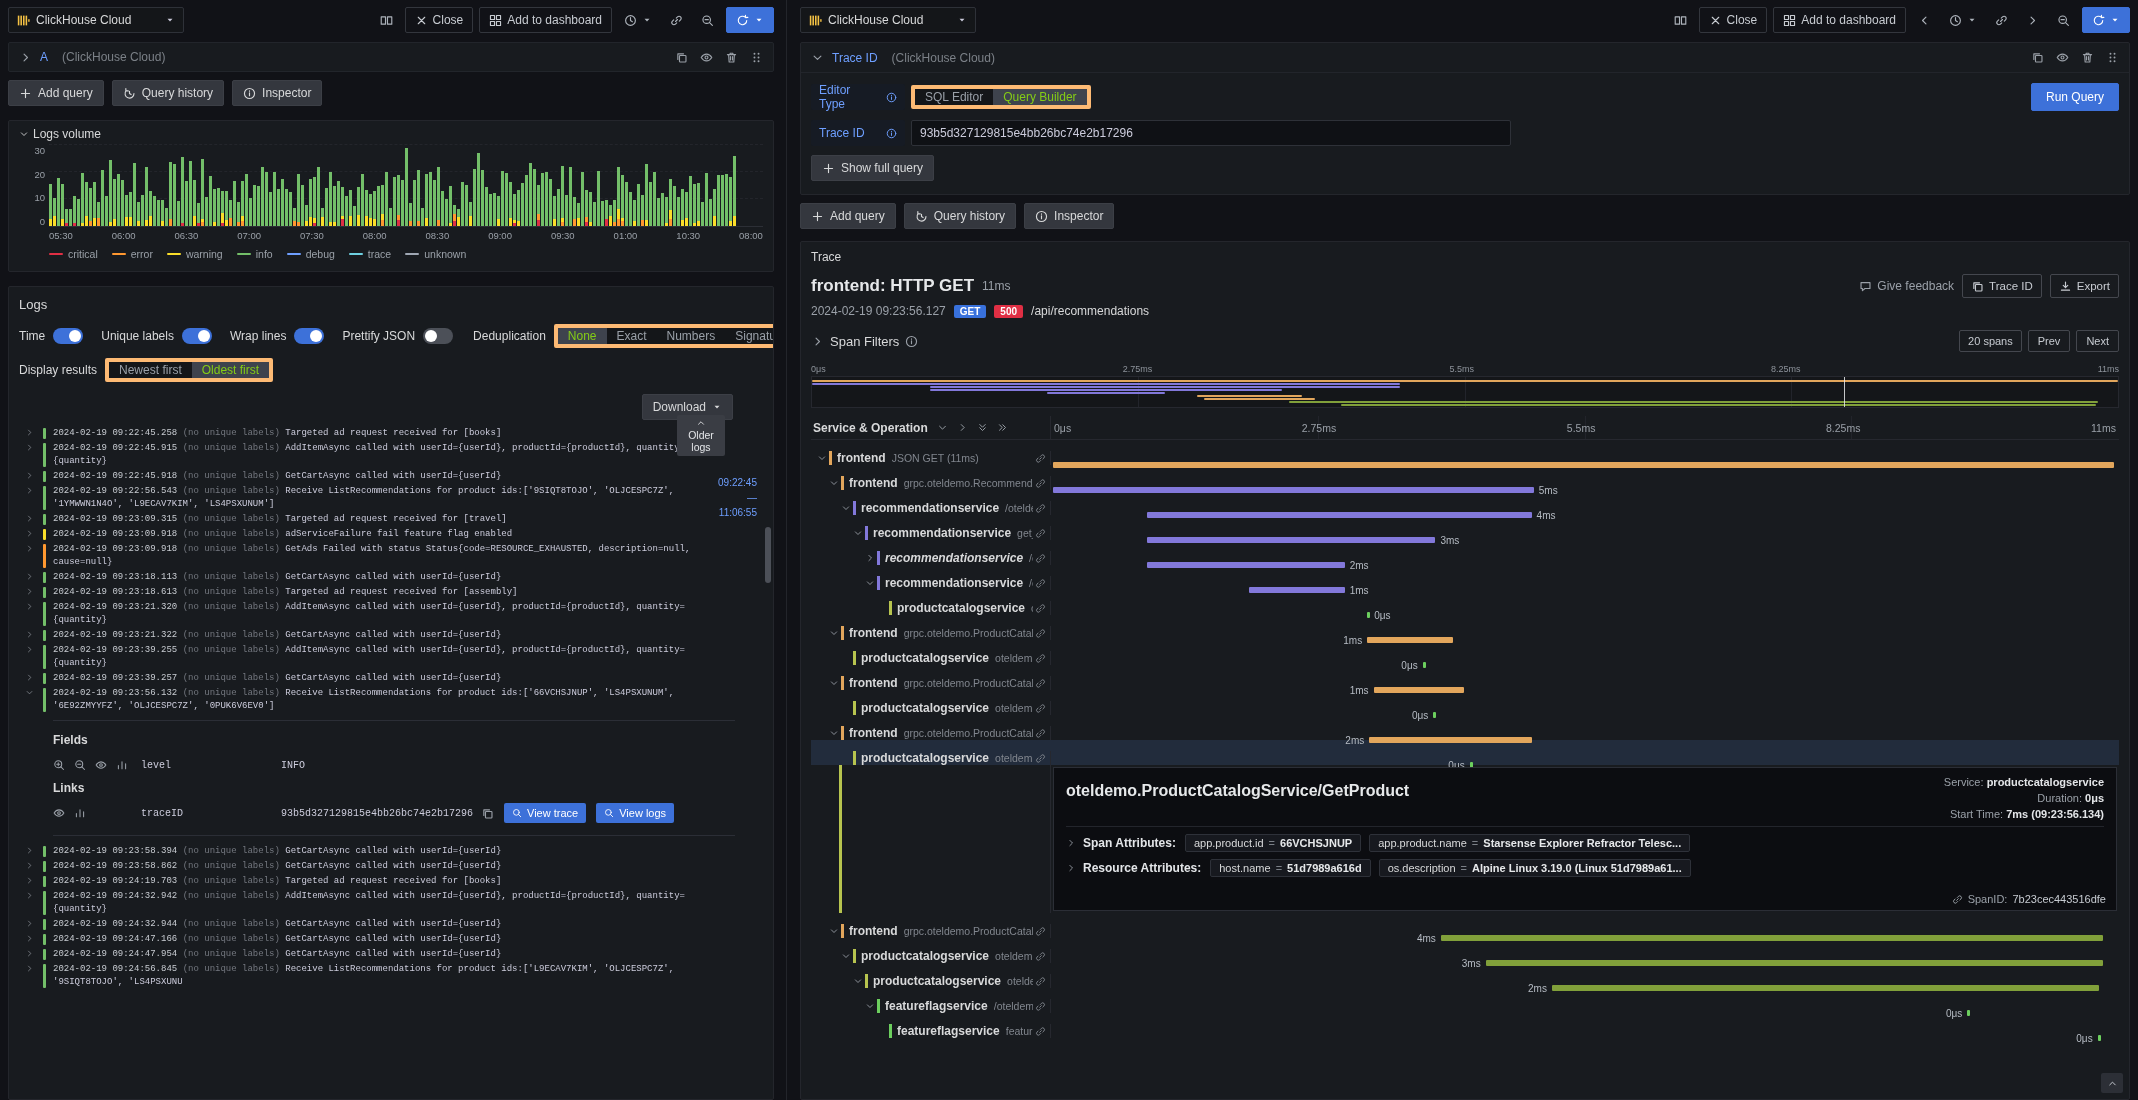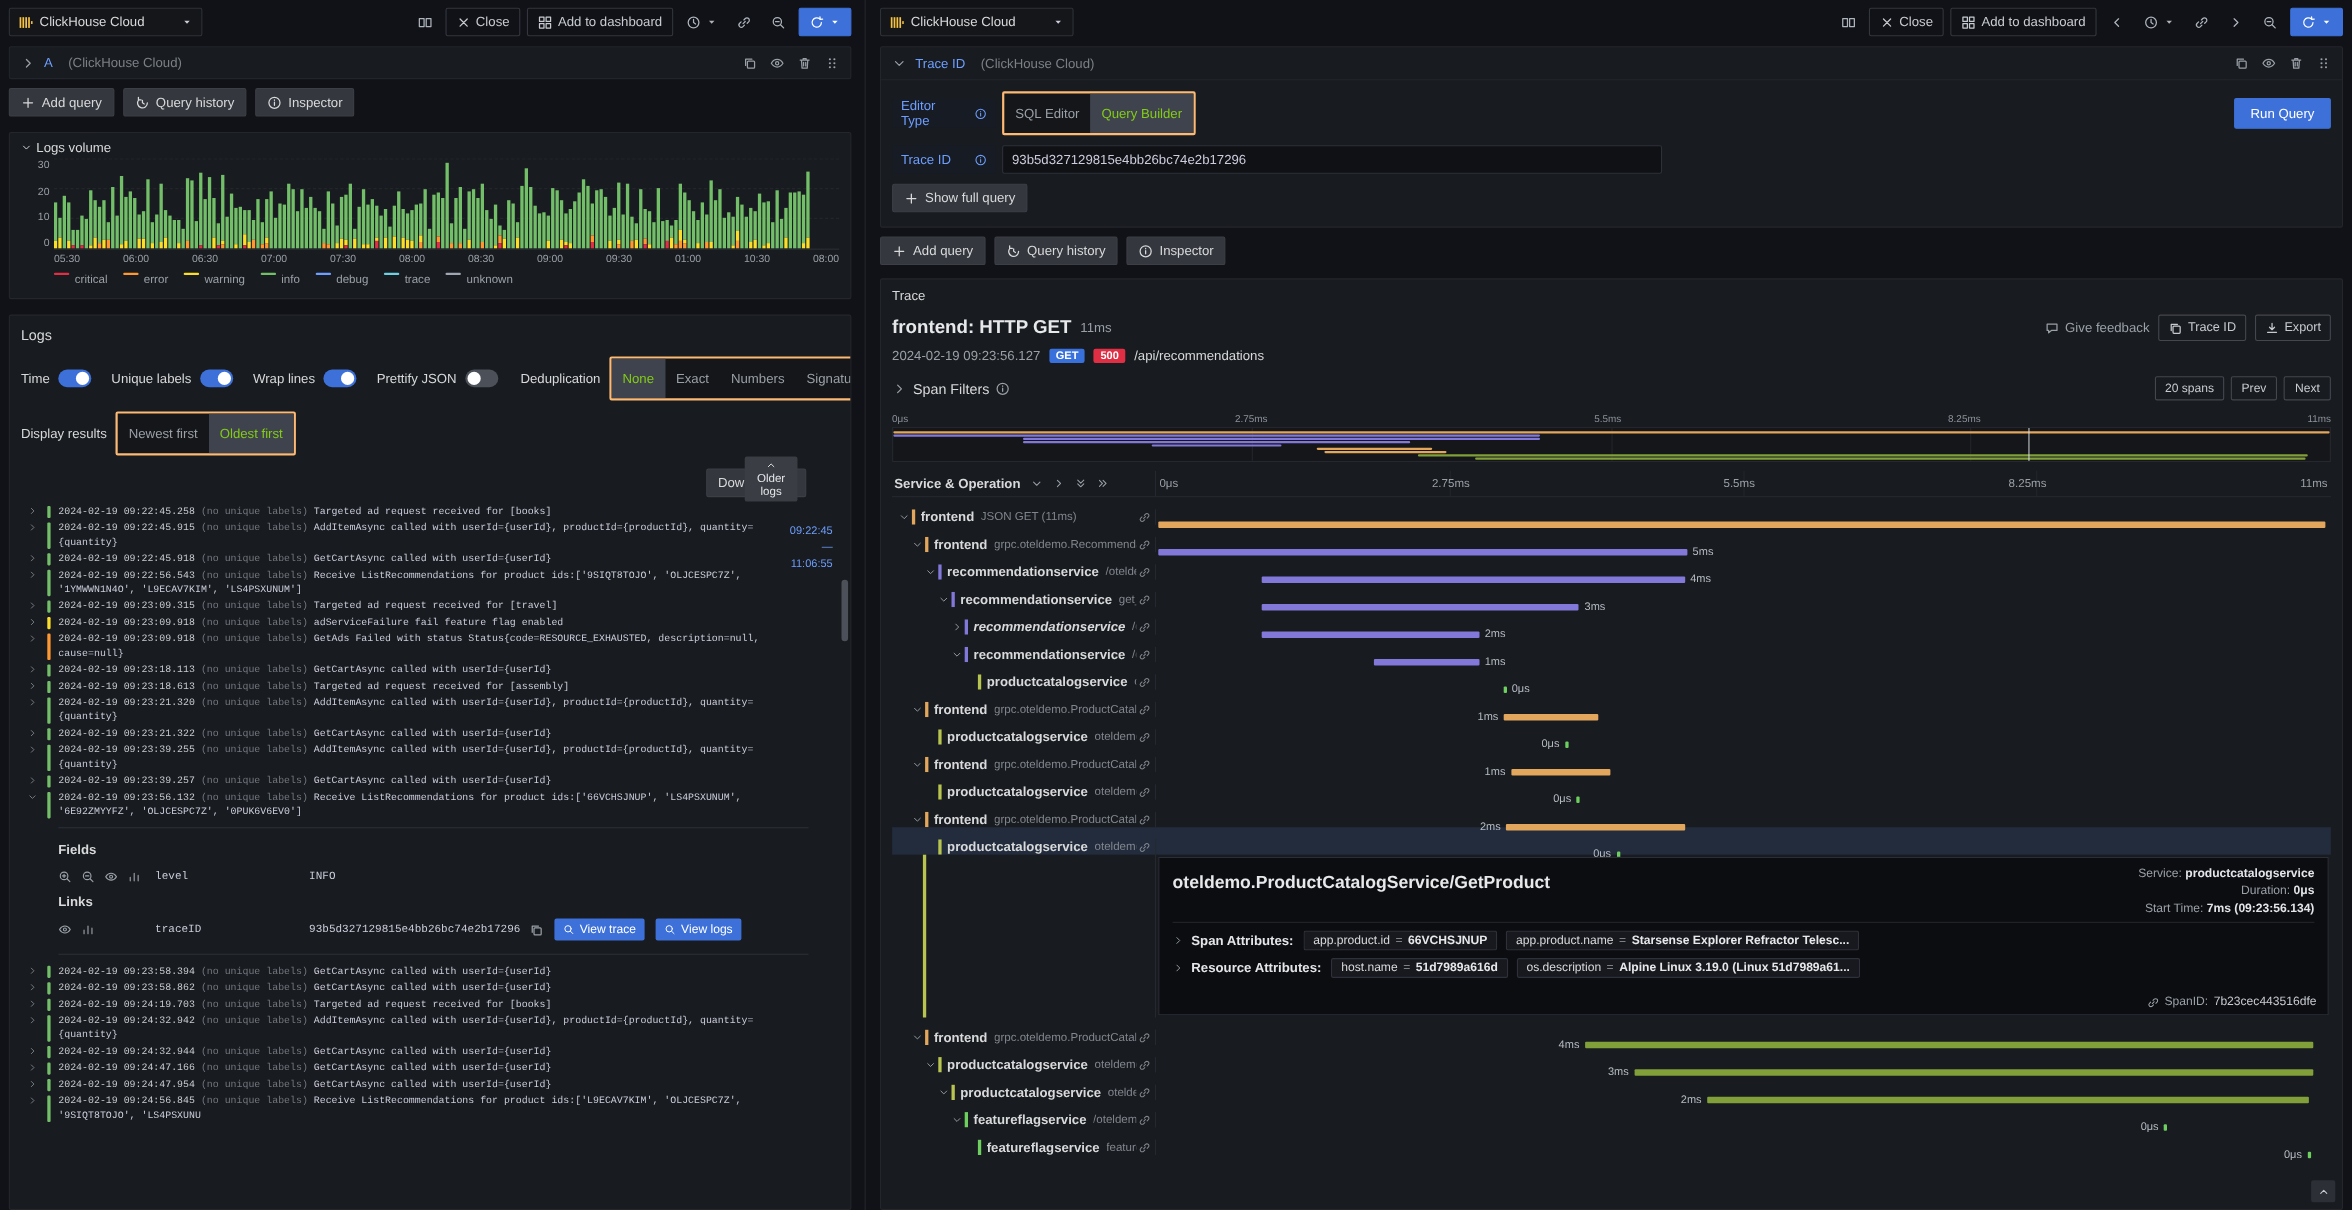--- a/index.html
+++ b/index.html
@@ -39,33 +39,33 @@
 .lv-header .ic svg{width:10px;height:10px}
 .lv-plot{display:flex;gap:4px}
 .lv-yaxis{width:26px;display:flex;flex-direction:column;justify-content:space-between;align-items:flex-end;height:82px;font-size:9.5px;color:#9aa0a8}
 .lv-chart{position:relative;flex:1;height:82px;border-bottom:1px solid #2c2f36}
 .hline{position:absolute;left:0;right:0;height:0;border-top:1px dashed #23252b}
 .lv-bars{position:absolute;inset:0;display:flex;align-items:flex-end;gap:1px;overflow:hidden}
 .lv-bar{width:3px;flex:none;display:flex;flex-direction:column-reverse}
 .lv-bar > div{width:100%}
 .lv-xaxis{display:flex;justify-content:space-between;margin-left:30px;font-size:9.5px;color:#9aa0a8;margin-top:3px}
 .lv-legend{display:flex;gap:14px;margin-left:30px;margin-top:7px;font-size:10.5px;color:#9aa0a8;align-items:center}
-.lv-legend .li{display:flex;gap:5px;cursor:pointer}
+.lv-legend .li{display:flex;align-items:center;gap:5px;cursor:pointer}
 .lv-legend .dash{width:14px;height:2px;border-radius:1px}
 
 .logs-panel{margin-top:14px;flex:1;min-height:0;padding:8px 10px;position:relative;overflow:hidden;display:flex;flex-direction:column}
 .logs-title{font-size:13px;font-weight:500;color:#d8d9da;margin:2px 0 12px;flex:none}
 .logs-controls{display:flex;align-items:center;gap:20px;flex:none;margin-bottom:10px}
 .ctl{display:flex;align-items:center;gap:8px}
 .ctl-label{font-size:12px;color:#d8d9da;white-space:nowrap}
 .switch{width:30px;height:16px;border-radius:9px;background:var(--accent-blue,#3d71d9);position:relative;cursor:pointer;flex:none}
 .switch .knob{position:absolute;top:2px;right:2px;width:12px;height:12px;border-radius:50%;background:#fff}
 .switch.off{background:#4c5058}
 .switch.off .knob{left:2px;right:auto}
-.radio-group{display:inline-flex;height:40px;border:2px solid #fdba74;border-radius:2px;overflow:hidden;background:#141619}
+.radio-group{display:inline-flex;height:24px;border:4px solid #fdba74;border-radius:2px;overflow:hidden;background:#141619}
 .rg-opt{border:none;background:transparent;color:#9aa0a8;font-size:12px;padding:0 10px;height:100%}
 .rg-opt.active{background:#3e434d;color:#84cc16}
 .dl-row{display:flex;justify-content:flex-end;flex:none;margin:2px 30px 6px 0}
 .log-scroll{flex:1;min-height:0;overflow:hidden;font-family:"Liberation Mono","DejaVu Sans Mono",monospace;font-size:9px}
 .log-row{position:relative;padding:1px 46px 1px 34px;line-height:13px;color:#ccccdc;cursor:pointer}
 .log-chev{position:absolute;left:6px;top:2px;color:#868b93}
 .log-chev svg{width:9px;height:9px}
 .log-level{position:absolute;left:24px;top:2px;bottom:2px;width:3px;border-radius:1px}
 .lts{color:#c8ccd2}
 .llb{color:#73777f}

